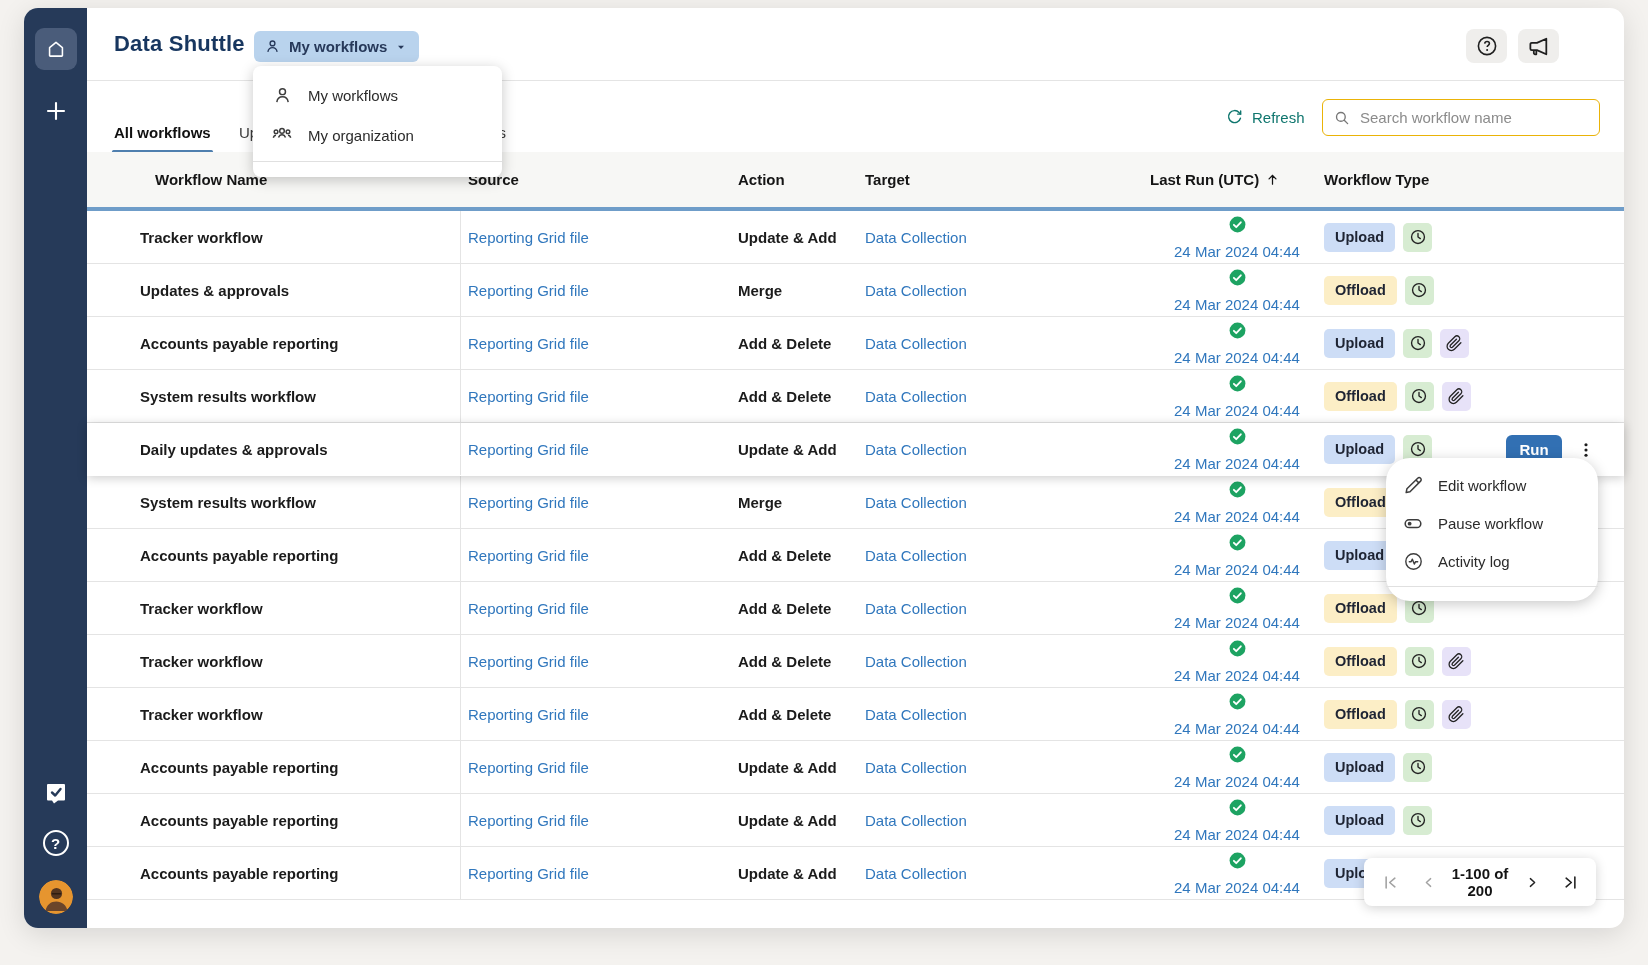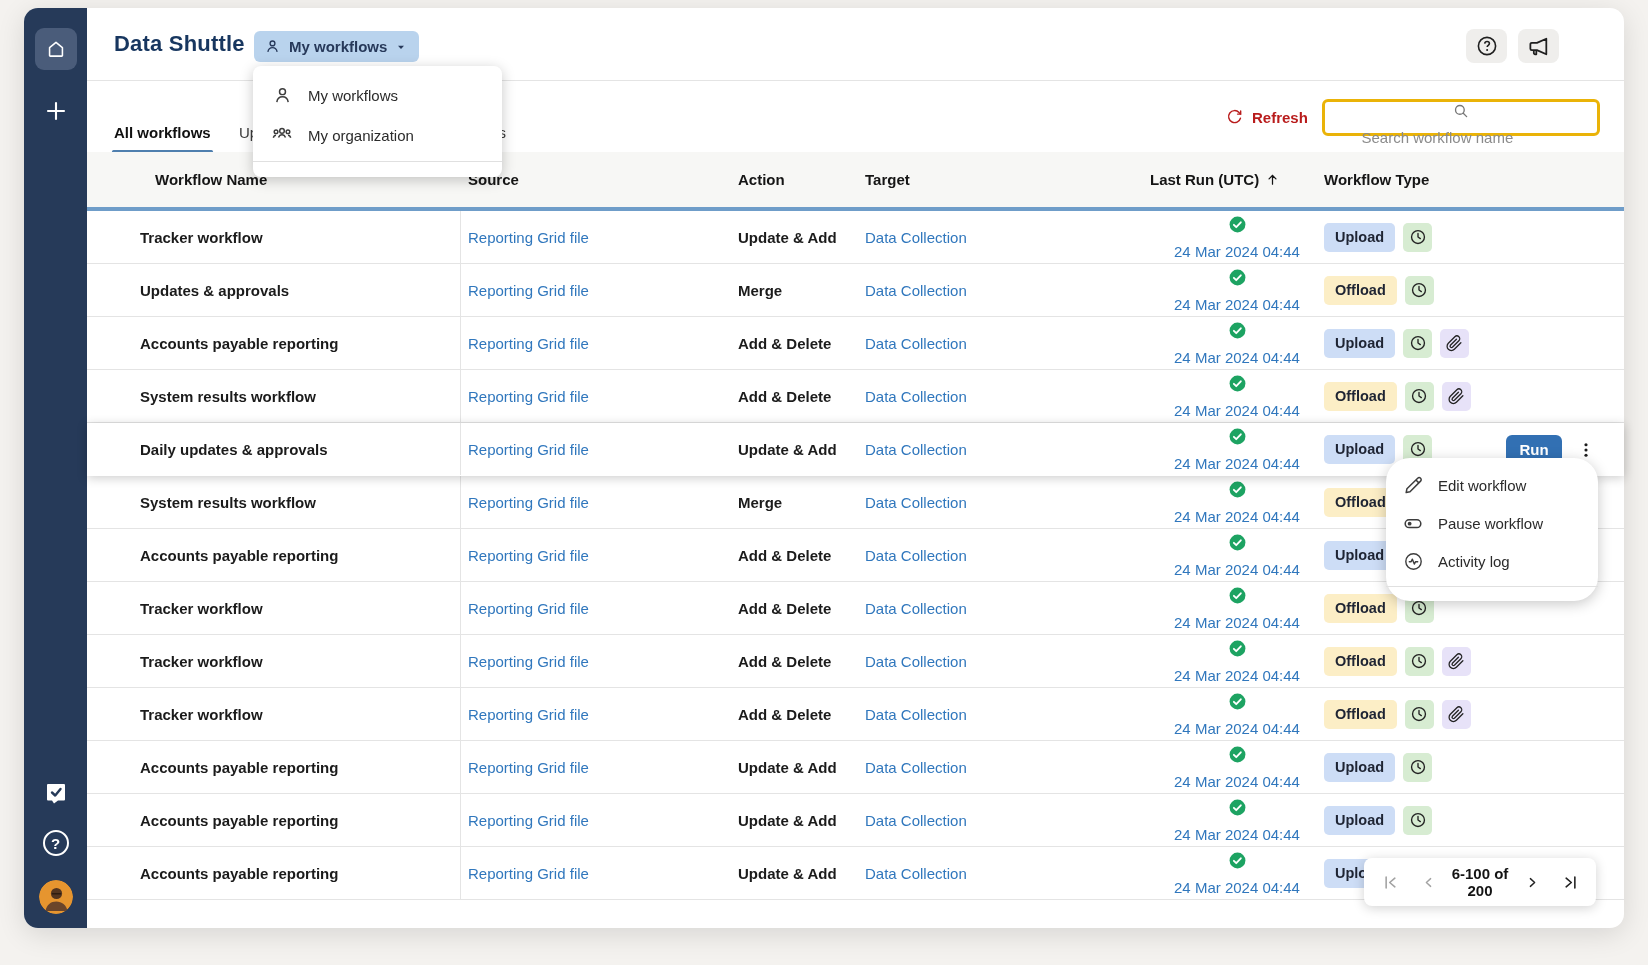--- a/index.html
+++ b/index.html
@@ -39,23 +39,23 @@
   .top-icon-btn.mega { right:65px; }
 
   
   .toolbar { position:absolute; left:0; top:73px; right:0; height:71px; }
   .tab { position:absolute; top:43px; font-size:15px; color:#3c3c3c; cursor:pointer; white-space:nowrap; }
   .tab.active { font-weight:700; color:#111; }
   .tab.active::after { content:""; position:absolute; left:-2px; right:-2px; bottom:-12px; height:3px;
     background:var(--tab-underline,#4f7fae); border-radius:2px; }
   .tab1 { left:27px; } .tab2 { left:152px; } .tab3 { left:301px; }
   .refresh { position:absolute; left:1139px; top:28px; display:flex; align-items:center; gap:9px;
-    font-size:15px; font-weight:700; color:#b91c1c; cursor:pointer; }
-  .searchbox { position:absolute; left:1235px; top:18px; width:278px; height:37px; border:3px solid #eab308;
-    border-radius:6px; background:#fff; display:flex; align-items:center; padding:0 10px; gap:9px; color:#777;flex-direction:column; }
+    font-size:15px; font-weight:400; color:#0f766e; cursor:pointer; }
+  .searchbox { position:absolute; left:1235px; top:18px; width:278px; height:37px; border:1px solid #eab308;
+    border-radius:6px; background:#fff; display:flex; align-items:center; padding:0 10px; gap:9px; color:#777; }
   .searchbox input { border:none; outline:none; flex:1; font-size:15px; color:#333;
     font-family:"Liberation Sans","DejaVu Sans",sans-serif; background:transparent; }
   .searchbox input::placeholder { color:#8b8b8b; }
 
   
   .thead { position:absolute; left:0; top:144px; right:0; height:59px; background:#f7f7f5;
     border-bottom:4px solid var(--header-underline,#6f9dc9);
     display:grid; grid-template-columns:374px 277px 127px 285px 174px 1fr; align-items:center;
     font-size:15px; font-weight:700; color:#151515; }
   .thead .th.name { padding-left:68px; }
@@ -626,21 +626,21 @@
           <svg width="19" height="19" viewBox="0 0 24 24" fill="none" stroke="currentColor" stroke-width="2" stroke-linecap="round" stroke-linejoin="round">
               <path d="M6.5 5v14"></path>
               <path d="M17.5 6.5 11 12l6.5 5.5"></path>
             </svg>
         </button>
         <button class="pg-btn disabled" style="margin-left:12px">
           <svg width="17" height="17" viewBox="0 0 24 24" fill="none" stroke="currentColor" stroke-width="2" stroke-linecap="round" stroke-linejoin="round">
               <path d="M15 6.5 9 12l6 5.5"></path>
             </svg>
         </button>
-        <div class="pg-label">6-100 of 200</div>
+        <div class="pg-label">1-100 of 200</div>
         <button class="pg-btn enabled">
           <svg width="17" height="17" viewBox="0 0 24 24" fill="none" stroke="currentColor" stroke-width="2" stroke-linecap="round" stroke-linejoin="round">
               <path d="M9 6.5 15 12l-6 5.5"></path>
             </svg>
         </button>
         <button class="pg-btn enabled" style="margin-left:12px">
           <svg width="19" height="19" viewBox="0 0 24 24" fill="none" stroke="currentColor" stroke-width="2" stroke-linecap="round" stroke-linejoin="round">
               <path d="M17.5 5v14"></path>
               <path d="M6.5 6.5 13 12l-6.5 5.5"></path>
             </svg>

